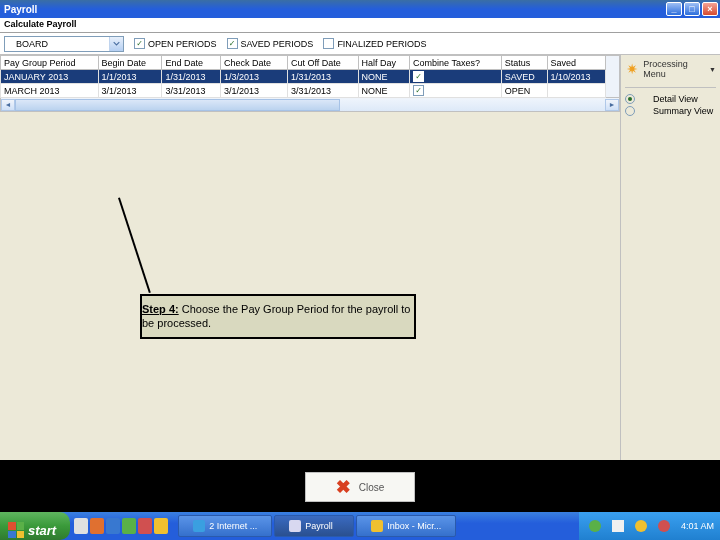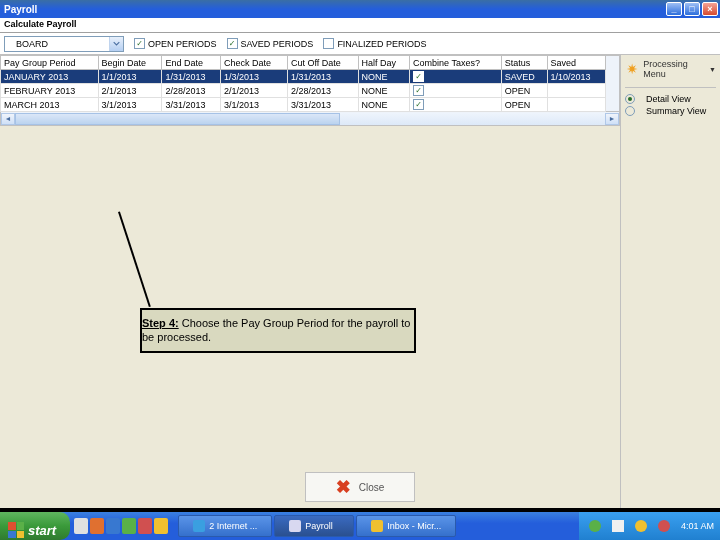--- a/index.html
+++ b/index.html
@@ -19,21 +19,21 @@
 
 
 .filter-bar { height: 22px; background: #fff; border-bottom: 1px solid #c0c0c0; display: flex; align-items: center; padding: 0 4px; gap: 10px; font-size: 9px; }
 .combo { display: flex; align-items: center; border: 1px solid #7f9db9; height: 16px; background: #fff; width: 120px; padding-left: 8px; }
 .combo span { flex: 1; padding: 0 3px; font-size: 9px; }
 .combo-btn { width: 14px; height: 14px; background: linear-gradient(#e8f0fb,#b5cff2); border-left: 1px solid #c0d4ee; display: flex; align-items: center; justify-content: center; }
 .checkbox { display: flex; align-items: center; gap: 3px; }
 .chk { width: 11px; height: 11px; border: 1px solid #7f9db9; background: #fff; display: flex; align-items: center; justify-content: center; font-size: 8px; color: #2a6e2a; }
 
 
-.main { display: flex; height: 453px; background: #7dd3fc; }
+.main { display: flex; height: 405px; background: #7dd3fc; }
 .left { flex: 1; display: flex; flex-direction: column; }
 .right { width: 100px; background: #ece9d8; border-left: 1px solid #c0c0c0; padding: 4px; font-size: 9px; }
 
 
 .table-wrap { background: #fff; }
 table { border-collapse: collapse; width: 100%; font-size: 9px; }
 th { background: #fff; border: 1px solid #c0c0c0; padding: 1px 3px; text-align: left; font-weight: normal; height: 14px; }
 td { border: 1px solid #e0e0e0; padding: 1px 3px; height: 13px; }
 tr.selected td { background: #1a3c7a; color: #fff; }
 tr.selected .chk-cell .chk { background: #fff; border-color: #fff; }
@@ -43,21 +43,21 @@
 .hscroll { height: 14px; background: #eef3fa; border: 1px solid #c0c0c0; border-top: none; position: relative; display: flex; align-items: center; }
 .hscroll .arrow { width: 14px; height: 12px; background: linear-gradient(#f0f4fb,#cfe0f7); border: 1px solid #b0c8e8; display: flex; align-items: center; justify-content: center; font-size: 7px; color: #4a6ea0; }
 .hscroll .track { flex: 1; height: 12px; background: linear-gradient(#eef4fc,#dde9f8); position: relative; }
 .hscroll .thumb { position: absolute; left: 0; width: 55%; height: 100%; background: linear-gradient(#dbe7f8,#bbd3ef); border: 1px solid #a6c2e6; }
 
 .vscroll-spacer { width: 14px; background: #eef3fa; border: 1px solid #c0c0c0; border-left: none; }
 
 
 .proc-menu { display: flex; align-items: center; gap: 4px; margin-bottom: 8px; font-size: 9px; color: #333; }
 .gear { width: 16px; height: 16px; display: flex; align-items: center; justify-content: center; color: #f0a020; font-size: 14px; }
-.view-opt { display: flex; align-items: center; gap: 11px; margin: 2px 0; font-size: 9px; }
+.view-opt { display: flex; align-items: center; gap: 18px; margin: 2px 0; font-size: 9px; }
 .radio { width: 10px; height: 10px; border: 1px solid #7f9db9; border-radius: 50%; display: flex; align-items: center; justify-content: center; }
 .radio.on::after { content: ''; width: 4px; height: 4px; background: #2a6e2a; border-radius: 50%; }
 
 
 .callout-wrap { position: absolute; top: 86px; left: 118px; }
 .callout-line { position: absolute; width: 2px; height: 100px; background: #000; left: 0; top: 0; transform-origin: top left; transform: rotate(-18deg); }
 .callout-box { position: absolute; top: 96px; left: 22px; width: 276px; background: #d9d9bf; border: 2px solid #000; padding: 6px 0; font-size: 11px; line-height: 1.3; }
 .callout-box b { font-weight: bold; text-decoration: underline; }
 
 
@@ -150,33 +150,20 @@
                 <td>1/3/2013</td>
                 <td>1/31/2013</td>
                 <td>NONE</td>
                 <td class="chk-cell">
                   <span class="chk">✓</span>
                 </td>
                 <td>SAVED</td>
                 <td>1/10/2013</td>
               </tr>
               <tr>
-                <td>FEBRUARY 2013</td>
-                <td>2/1/2013</td>
-                <td>2/28/2013</td>
-                <td>2/1/2013</td>
-                <td>2/28/2013</td>
-                <td>NONE</td>
-                <td class="chk-cell">
-                  <span class="chk">✓</span>
-                </td>
-                <td>OPEN</td>
-                <td></td>
-              </tr>
-              <tr>
                 <td>MARCH 2013</td>
                 <td>3/1/2013</td>
                 <td>3/31/2013</td>
                 <td>3/1/2013</td>
                 <td>3/31/2013</td>
                 <td>NONE</td>
                 <td class="chk-cell">
                   <span class="chk">✓</span>
                 </td>
                 <td>OPEN</td>

